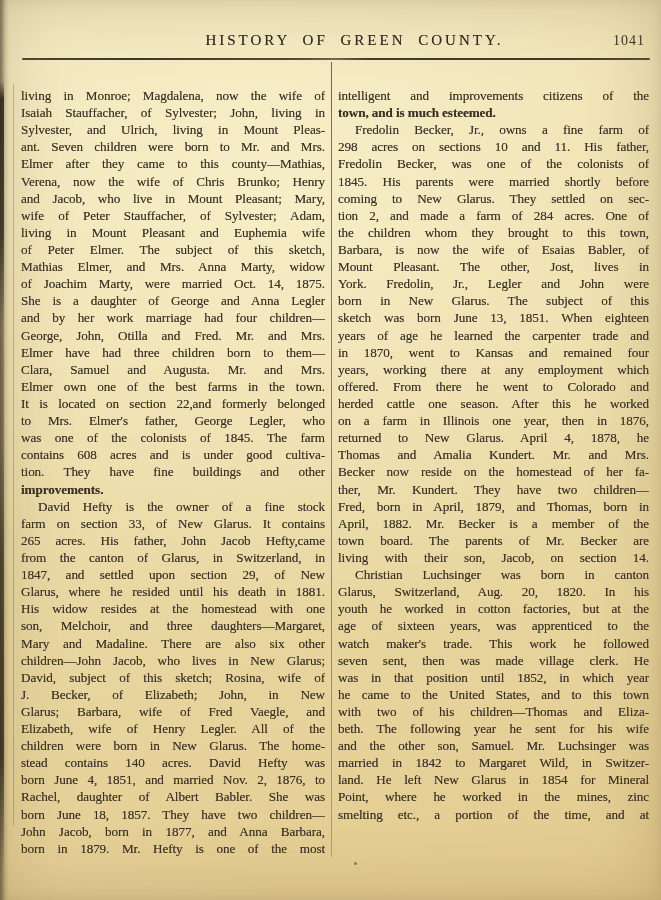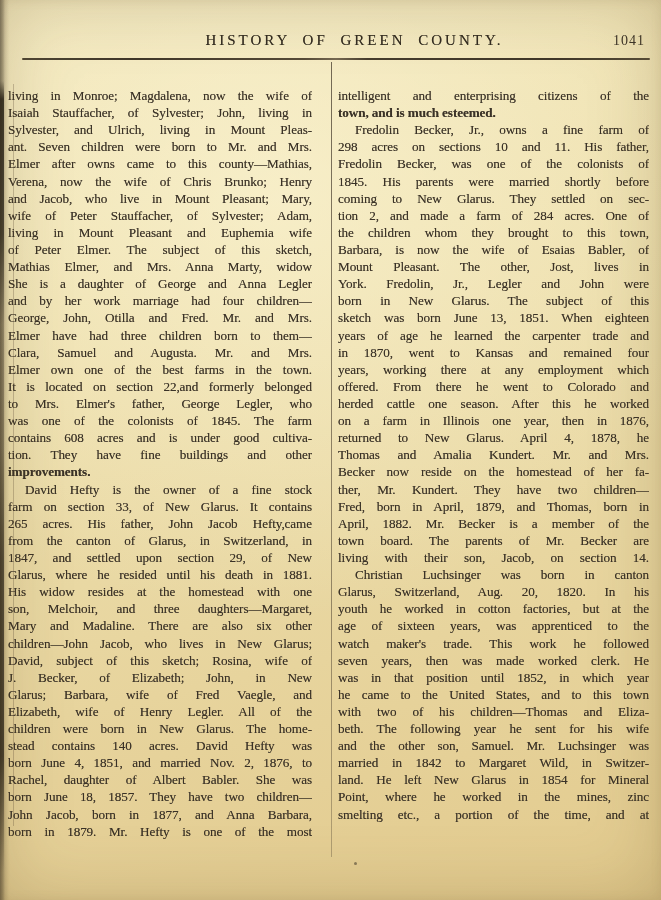--- a/index.html
+++ b/index.html
@@ -48,21 +48,21 @@
   .rule{
     position:absolute;top:58px;left:22px;width:628px;height:2px;
     background:linear-gradient(to right,#4d4434 0%, #3f3829 18%, #554b38 45%, #756a52 50%, #453d2d 55%, #3f3829 85%, #554b38 100%);
     border-radius:1px;
   }
   .divider{
     position:absolute;left:331px;top:62px;width:1px;height:795px;
     background:linear-gradient(to bottom, rgba(70,60,45,0.75), rgba(80,68,50,0.55) 70%, rgba(80,68,50,0.35));
   }
   .col{position:absolute;top:87px;}
-  .col-left{left:8px;width:304px;}
+  .col-left{left:21px;width:304px;}
   .col-right{left:338px;width:311px;}
   .line{
     height:17.12px;line-height:17.12px;
     font-size:13.2px;letter-spacing:-0.1px;
     text-align:justify;text-align-last:justify;
     overflow:hidden;
     color:#3a3227;
     text-shadow:0 0 0.4px rgba(58,50,39,0.55);
   }
   .line.para-start{text-indent:17px;}
@@ -86,27 +86,28 @@
   </div>
 
   <div class="rule"></div>
   <div class="divider"></div>
 
   <div class="col col-left" id="col-left">
       <div class="line">living in Monroe; Magdalena, now the wife of</div>
       <div class="line">Isaiah Stauffacher, of Sylvester; John, living in</div>
       <div class="line">Sylvester, and Ulrich, living in Mount Pleas-</div>
       <div class="line">ant.  Seven children were born to Mr. and Mrs.</div>
-      <div class="line">Elmer after owns came to this county—Mathias,</div>
+      <div class="line">Elmer after they came to this county—Mathias,</div>
       <div class="line">Verena, now the wife of Chris Brunko; Henry</div>
       <div class="line">and Jacob, who live in Mount Pleasant; Mary,</div>
       <div class="line">wife of Peter Stauffacher, of Sylvester; Adam,</div>
       <div class="line">living in Mount Pleasant and Euphemia wife</div>
       <div class="line">of Peter Elmer.  The subject of this sketch,</div>
       <div class="line">Mathias Elmer, and Mrs. Anna Marty, widow</div>
+      <div class="line">of Joachim Marty, were married Oct. 14, 1875.</div>
       <div class="line">She is a daughter of George and Anna Legler</div>
       <div class="line">and by her work marriage had four children—</div>
       <div class="line">George, John, Otilla and Fred.  Mr. and Mrs.</div>
       <div class="line">Elmer have had three children born to them—</div>
       <div class="line">Clara, Samuel and Augusta.  Mr. and Mrs.</div>
       <div class="line">Elmer own one of the best farms in the town.</div>
       <div class="line">It is located on section 22,and formerly belonged</div>
       <div class="line">to Mrs. Elmer's father, George Legler, who</div>
       <div class="line">was one of the colonists of 1845.  The farm</div>
       <div class="line">contains 608 acres and is under good cultiva-</div>
@@ -128,21 +129,21 @@
       <div class="line">Elizabeth, wife of Henry Legler.  All of the</div>
       <div class="line">children were born in New Glarus.  The home-</div>
       <div class="line">stead contains 140 acres.  David Hefty was</div>
       <div class="line">born June 4, 1851, and married Nov. 2, 1876, to</div>
       <div class="line">Rachel, daughter of Albert Babler.  She was</div>
       <div class="line">born June 18, 1857.  They have two children—</div>
       <div class="line">John Jacob, born in 1877, and Anna Barbara,</div>
       <div class="line">born in 1879.  Mr. Hefty is one of the most</div>
     </div>
   <div class="col col-right" id="col-right">
-      <div class="line">intelligent and enterprising citizens of the</div>
+      <div class="line">intelligent and improvements citizens of the</div>
       <div class="line para-end">town, and is much esteemed.</div>
       <div class="line para-start">Fredolin Becker, Jr., owns a fine farm of</div>
       <div class="line">298 acres on sections 10 and 11.  His father,</div>
       <div class="line">Fredolin Becker, was one of the colonists of</div>
       <div class="line">1845.  His parents were married shortly before</div>
       <div class="line">coming to New Glarus.  They settled on sec-</div>
       <div class="line">tion 2, and made a farm of 284 acres.  One of</div>
       <div class="line">the children whom they brought to this town,</div>
       <div class="line">Barbara, is now the wife of Esaias Babler, of</div>
       <div class="line">Mount Pleasant.  The other, Jost, lives in</div>
@@ -161,21 +162,21 @@
       <div class="line">ther, Mr. Kundert.  They have two children—</div>
       <div class="line">Fred, born in April, 1879, and Thomas, born in</div>
       <div class="line">April, 1882.  Mr. Becker is a member of the</div>
       <div class="line">town board.  The parents of Mr. Becker are</div>
       <div class="line">living with their son, Jacob, on section 14.</div>
       <div class="line para-start">Christian Luchsinger was born in canton</div>
       <div class="line">Glarus, Switzerland, Aug. 20, 1820.  In his</div>
       <div class="line">youth he worked in cotton factories, but at the</div>
       <div class="line">age of sixteen years, was apprenticed to the</div>
       <div class="line">watch maker's trade.  This work he followed</div>
-      <div class="line">seven years, then was made worked clerk.  He</div>
+      <div class="line">seven sent, then was made village clerk.  He</div>
       <div class="line">was in that position until 1852, in which year</div>
       <div class="line">he came to the United States, and to this town</div>
       <div class="line">with two of his children—Thomas and Eliza-</div>
       <div class="line">beth.  The following year he sent for his wife</div>
       <div class="line">and the other son, Samuel.  Mr. Luchsinger was</div>
       <div class="line">married in 1842 to Margaret Wild, in Switzer-</div>
       <div class="line">land.  He left New Glarus in 1854 for Mineral</div>
       <div class="line">Point, where he worked in the mines, zinc</div>
       <div class="line">smelting etc., a portion of the time, and at</div>
     </div>

